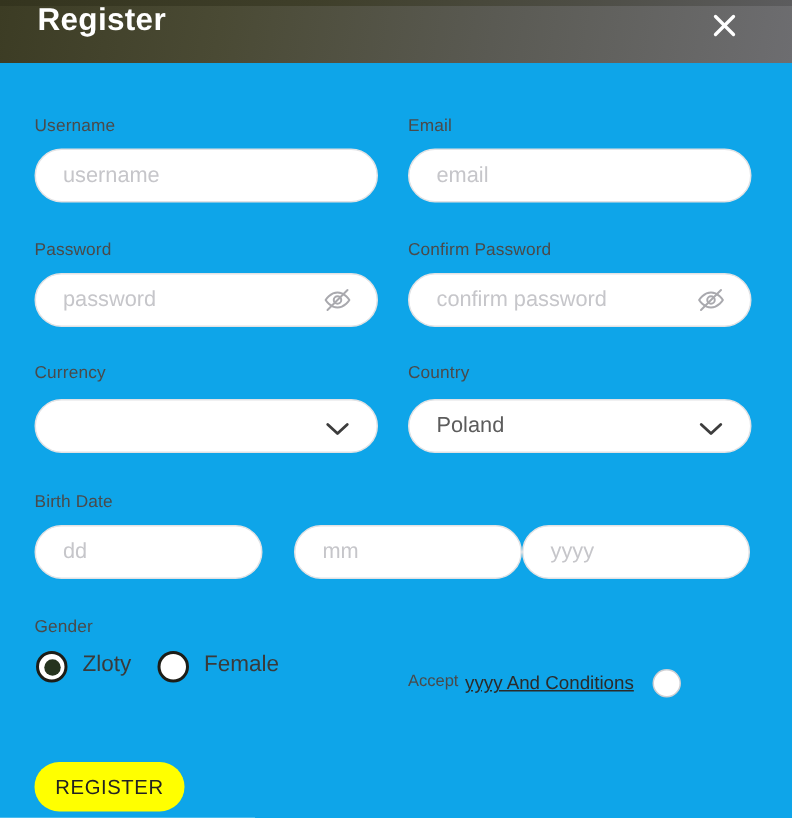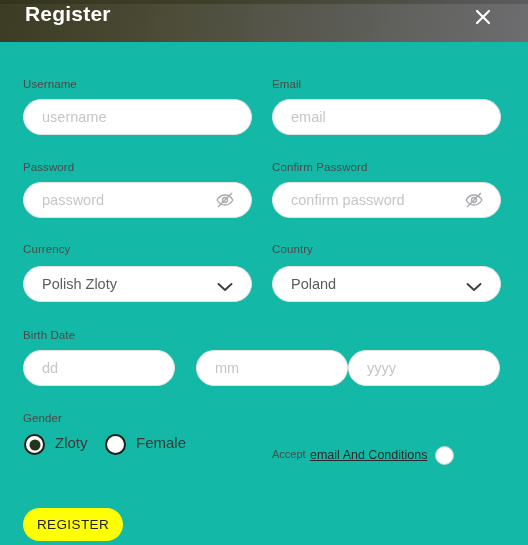--- a/index.html
+++ b/index.html
@@ -51,21 +51,21 @@
     justify-content: center;
     cursor: pointer;
   }
   .close-btn svg { display: block; }
 
   
   .form-body {
     position: relative;
     width: 528px;
     height: 503px;
-    background: #14b8a6;
+    background: #0ea5e9;
   }
 
   .field-label {
     position: absolute;
     font-size: 11.5px;
     color: #4a4a4a;
     letter-spacing: 0.1px;
   }
 
   .pill-input {
@@ -217,21 +217,20 @@
       <svg width="20" height="20" viewBox="0 0 24 24" fill="none" stroke="#a9a9ae" stroke-width="1.6" stroke-linecap="round" stroke-linejoin="round">
         <path d="M2.5 12s3.6-6 9.5-6 9.5 6 9.5 6-3.6 6-9.5 6-9.5-6-9.5-6z"></path>
         <circle cx="12" cy="12" r="3"></circle>
         <line x1="4" y1="20" x2="20" y2="4"></line>
       </svg>
     </span>
   </div>
 
   <div class="field-label" style="left:23px; top:201px;">Currency</div>
   <div class="pill-input" style="left:23px; top:224px; width:229px;">
-    <span class="val">Polish Zloty</span>
     <span class="chevron">
       <svg width="16" height="10" viewBox="0 0 16 10" fill="none" stroke="#3d3d3d" stroke-width="1.9" stroke-linecap="round" stroke-linejoin="round">
         <polyline points="1.5,2 8,8 14.5,2"></polyline>
       </svg>
     </span>
   </div>
 
   <div class="field-label" style="left:272px; top:201px;">Country</div>
   <div class="pill-input" style="left:272px; top:224px; width:229px;">
     <span class="val">Poland</span>
@@ -257,18 +256,18 @@
 
   <div class="radio-outer" style="left:24px; top:392px;">
     <span class="radio-inner"></span>
   </div>
   <div class="radio-text" style="left:55px; top:392px;">Zloty</div>
 
   <div class="radio-outer empty" style="left:105px; top:392px;"></div>
   <div class="radio-text" style="left:136px; top:392px;text-align:center;">Female</div>
 
   <div class="accept-text" style="left:272px; top:406px;">Accept</div>
-  <div class="terms-link" style="left:310px; top:406px;">email And Conditions</div>
+  <div class="terms-link" style="left:310px; top:406px;">yyyy And Conditions</div>
   <div class="terms-circle" style="left:435px; top:404px;"></div>
 
   <button class="register-btn" style="top:466px;">REGISTER</button>
 
 </div>
 
 </body></html>

